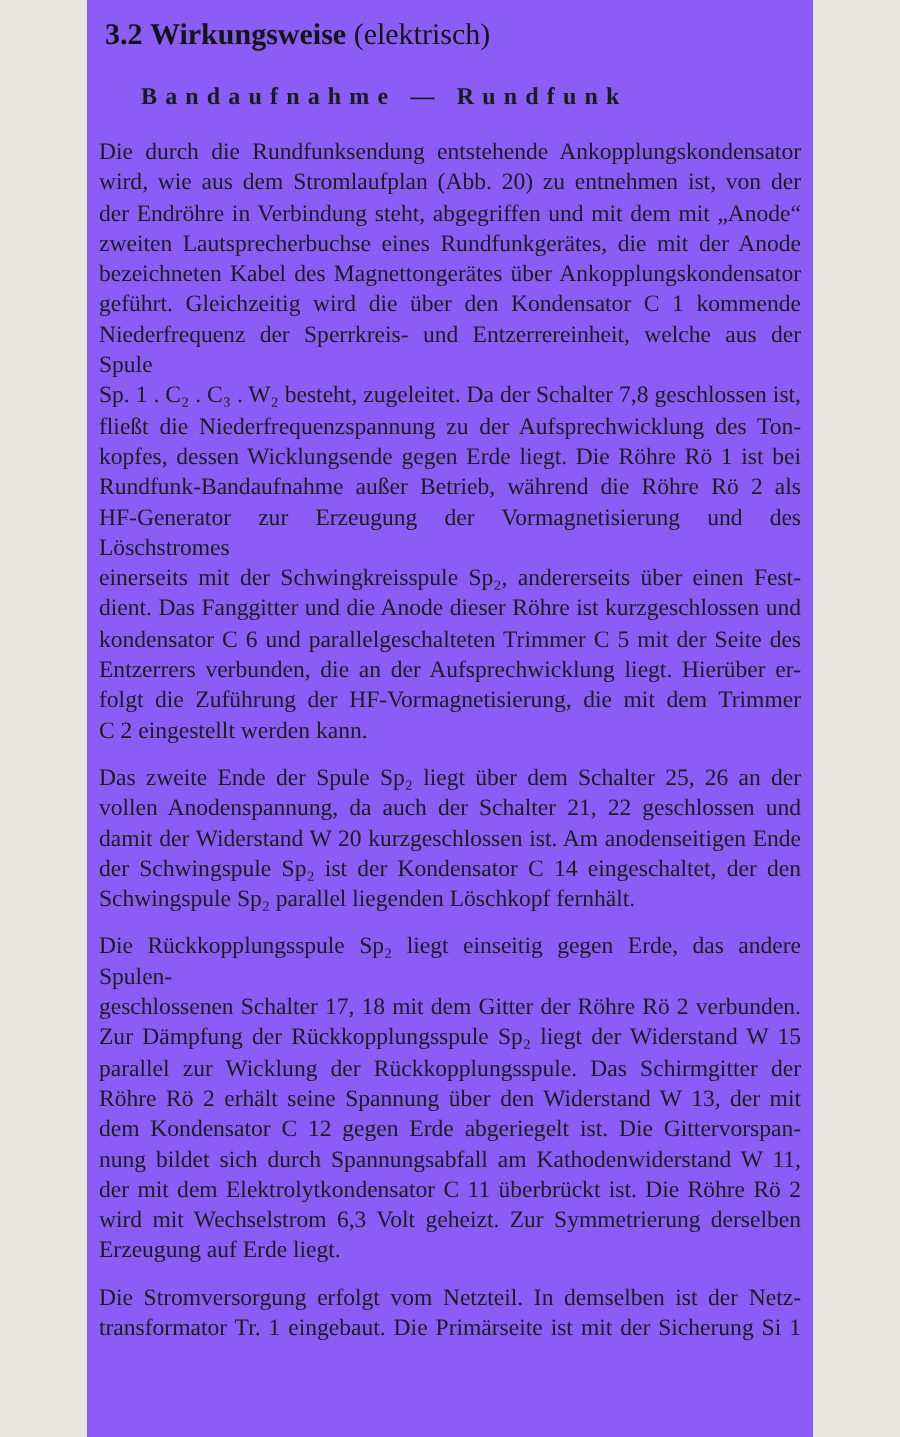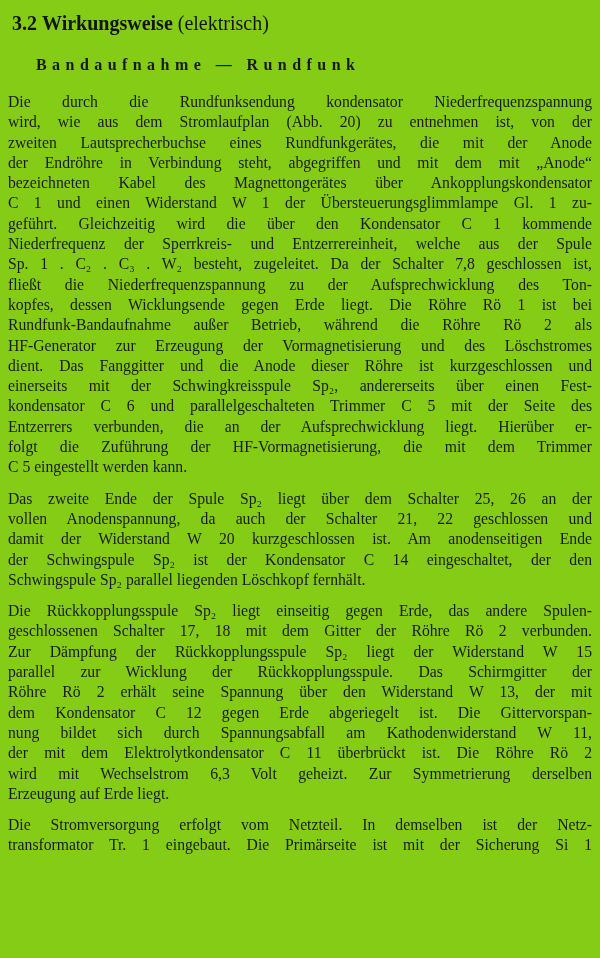--- a/index.html
+++ b/index.html
@@ -2,24 +2,24 @@
 <html lang="de"><head>
 <meta charset="utf-8">
 <style>
   html, body {
     margin: 0;
     padding: 0;
     background: #e8e6e1;
   }
   .page {
     position: relative;
-    width: 600px;
+    width: 484px;
     height: 958px;
     margin: 0 auto;
-    background: #84cc16;
+    background: #8b5cf6;
     color: #1c1c1c;
     font-family: "Liberation Serif", "DejaVu Serif", serif;
     box-sizing: border-box;
     padding: 10px 8px 16px 8px;
     overflow: hidden;
   }
   .heading {
     margin: 0 0 0 4px;
     font-size: 20px;
     font-weight: 400;
@@ -65,39 +65,38 @@
 </head>
 <body>
 
 <div class="page">
   <h1 class="heading"><span class="hd-bold">3.2</span> <span class="hd-bold">Wirkungsweise</span> <span>(elektrisch)</span></h1>
 
   <div class="subheading">Bandaufnahme — Rundfunk</div>
 
   <div class="body-text" id="paragraphs">
       <div class="paragraph">
-        <div class="line">Die durch die Rundfunksendung kondensator Niederfrequenzspannung</div>
+        <div class="line">Die durch die Rundfunksendung entstehende Ankopplungskondensator</div>
         <div class="line">wird, wie aus dem Stromlaufplan (Abb. 20) zu entnehmen ist, von der</div>
+        <div class="line">der Endröhre in Verbindung steht, abgegriffen und mit dem mit „Anode“</div>
         <div class="line">zweiten Lautsprecherbuchse eines Rundfunkgerätes, die mit der Anode</div>
-        <div class="line">der Endröhre in Verbindung steht, abgegriffen und mit dem mit „Anode“</div>
         <div class="line">bezeichneten Kabel des Magnettongerätes über Ankopplungskondensator</div>
-        <div class="line">C 1 und einen Widerstand W 1 der Übersteuerungsglimmlampe Gl. 1 zu-</div>
         <div class="line">geführt. Gleichzeitig wird die über den Kondensator C 1 kommende</div>
         <div class="line">Niederfrequenz der Sperrkreis- und Entzerrereinheit, welche aus der Spule</div>
         <div class="line">Sp. 1 . C₂ . C₃ . W₂ besteht, zugeleitet. Da der Schalter 7,8 geschlossen ist,</div>
         <div class="line">fließt die Niederfrequenzspannung zu der Aufsprechwicklung des Ton-</div>
         <div class="line">kopfes, dessen Wicklungsende gegen Erde liegt. Die Röhre Rö 1 ist bei</div>
         <div class="line">Rundfunk-Bandaufnahme außer Betrieb, während die Röhre Rö 2 als</div>
         <div class="line">HF-Generator zur Erzeugung der Vormagnetisierung und des Löschstromes</div>
+        <div class="line">einerseits mit der Schwingkreisspule Sp₂, andererseits über einen Fest-</div>
         <div class="line">dient. Das Fanggitter und die Anode dieser Röhre ist kurzgeschlossen und</div>
-        <div class="line">einerseits mit der Schwingkreisspule Sp₂, andererseits über einen Fest-</div>
         <div class="line">kondensator C 6 und parallelgeschalteten Trimmer C 5 mit der Seite des</div>
         <div class="line">Entzerrers verbunden, die an der Aufsprechwicklung liegt. Hierüber er-</div>
         <div class="line">folgt die Zuführung der HF-Vormagnetisierung, die mit dem Trimmer</div>
-        <div class="line last">C 5 eingestellt werden kann.</div>
+        <div class="line last">C 2 eingestellt werden kann.</div>
       </div>
       <div class="paragraph">
         <div class="line">Das zweite Ende der Spule Sp₂ liegt über dem Schalter 25, 26 an der</div>
         <div class="line">vollen Anodenspannung, da auch der Schalter 21, 22 geschlossen und</div>
         <div class="line">damit der Widerstand W 20 kurzgeschlossen ist. Am anodenseitigen Ende</div>
         <div class="line">der Schwingspule Sp₂ ist der Kondensator C 14 eingeschaltet, der den</div>
         <div class="line last">Schwingspule Sp₂ parallel liegenden Löschkopf fernhält.</div>
       </div>
       <div class="paragraph">
         <div class="line">Die Rückkopplungsspule Sp₂ liegt einseitig gegen Erde, das andere Spulen-</div>

